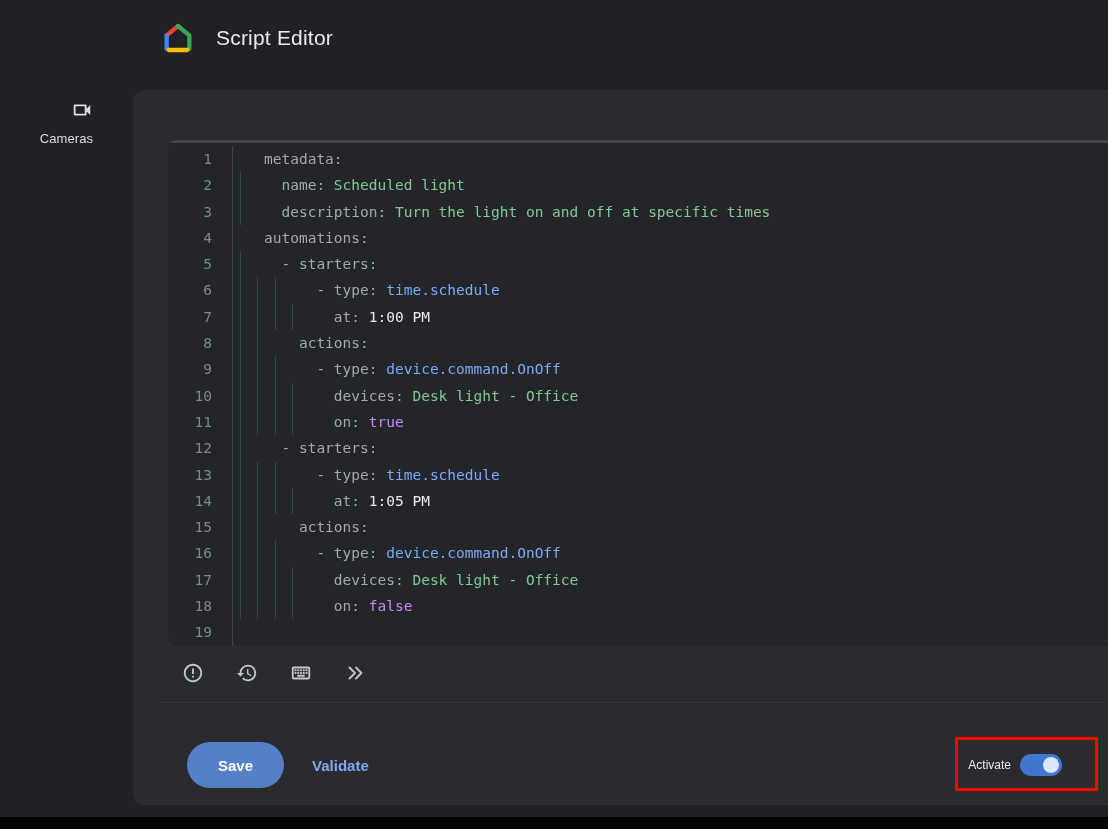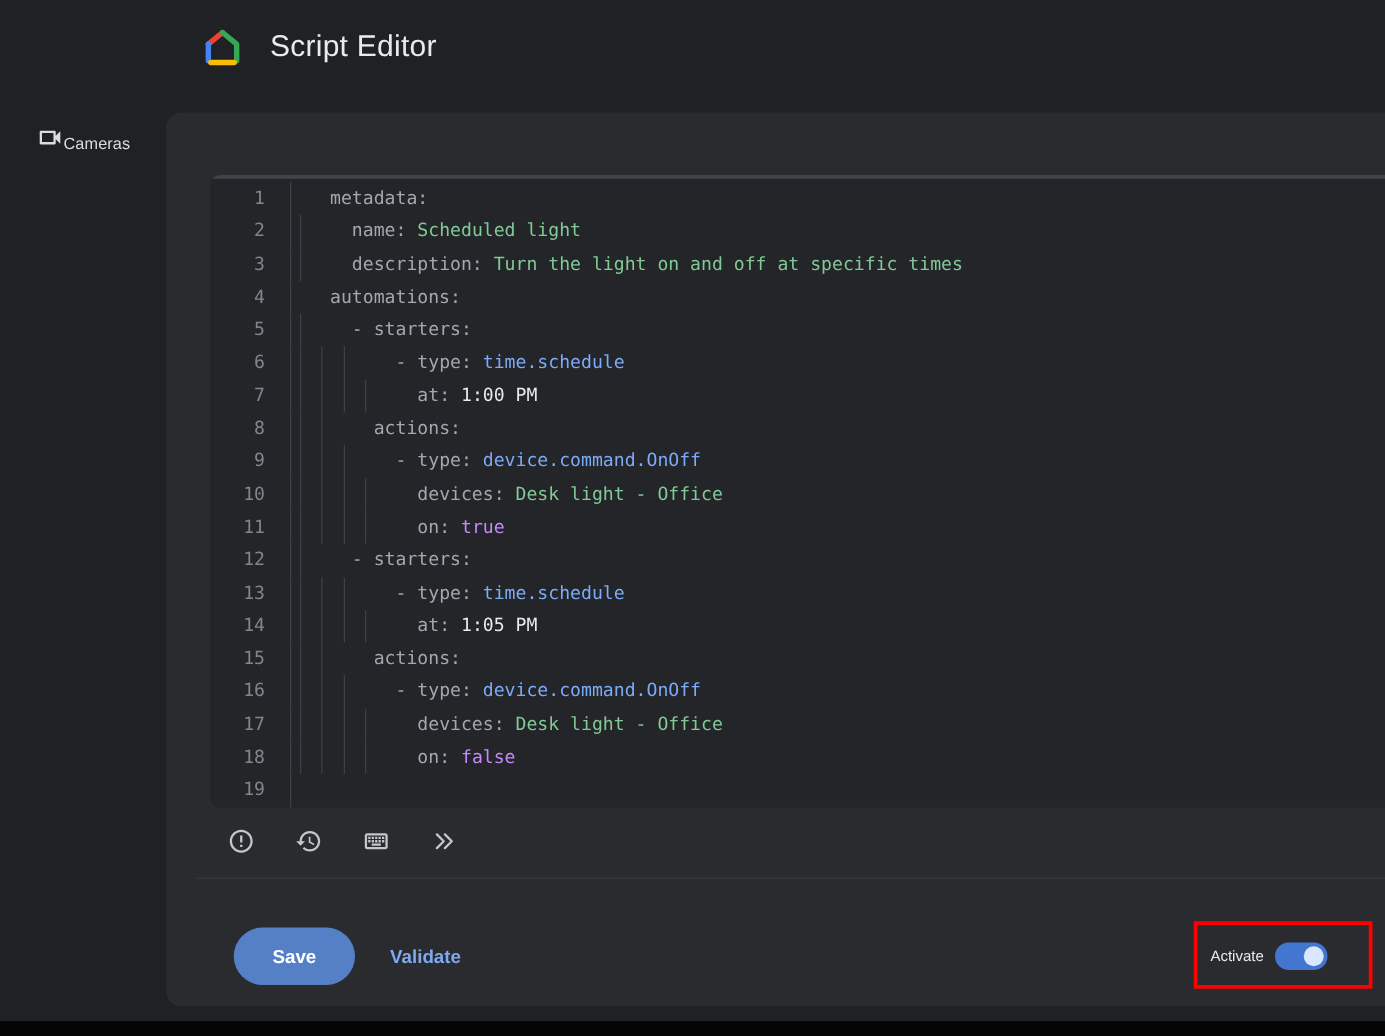--- a/index.html
+++ b/index.html
@@ -8,25 +8,25 @@
     position:relative;
     background: var(--page-bg, #202124);
     font-family: "Liberation Sans", sans-serif;
     overflow:hidden;
     color: var(--text-primary, #e8eaed);
   }
 
   
   .header { position:absolute; left:162px; top:22px; display:flex; align-items:center; gap:22px; }
   .logo { width:32px; height:32px; display:inline-block; }
-  .page-title { font-size:24px; font-weight:400; color:var(--text-primary,#e8eaed); letter-spacing:.2px; }
+  .page-title { font-size:21px; font-weight:400; color:var(--text-primary,#e8eaed); letter-spacing:.2px; }
 
   
   .sidebar { position:absolute; left:0; top:92px; width:133px; display:flex; flex-direction:column; align-items:center; }
-  .nav-item { display:flex; flex-direction:row; align-items:flex-start; cursor:pointer; }
+  .nav-item { display:flex; flex-direction:column; align-items:flex-end; cursor:pointer; }
   .nav-item.cameras { margin-top:6px; }
   .nav-item.automations { margin-top:24px; }
   .nav-icon-wrap { height:24px; display:flex; align-items:center; justify-content:center; color:#dadce0; }
   .nav-pill { width:56px; height:33px; border-radius:17px; background:var(--accent-pill,#1d4e79);
               display:flex; align-items:center; justify-content:center; }
   .nav-label { margin-top:9px; font-size:13px; color:#dadce0; letter-spacing:.1px; }
 
   
   .panel { position:absolute; left:133px; top:90px; right:-18px; height:715px;
            background:var(--panel-bg,#2a2b2f); border-radius:12px; }

